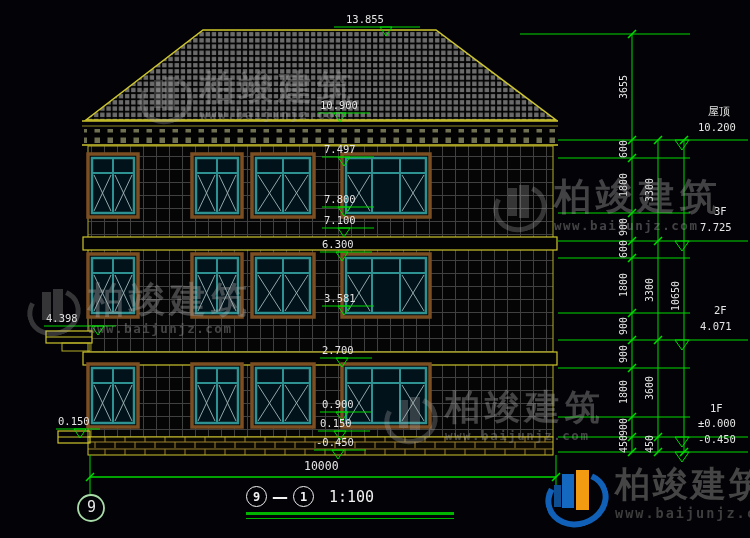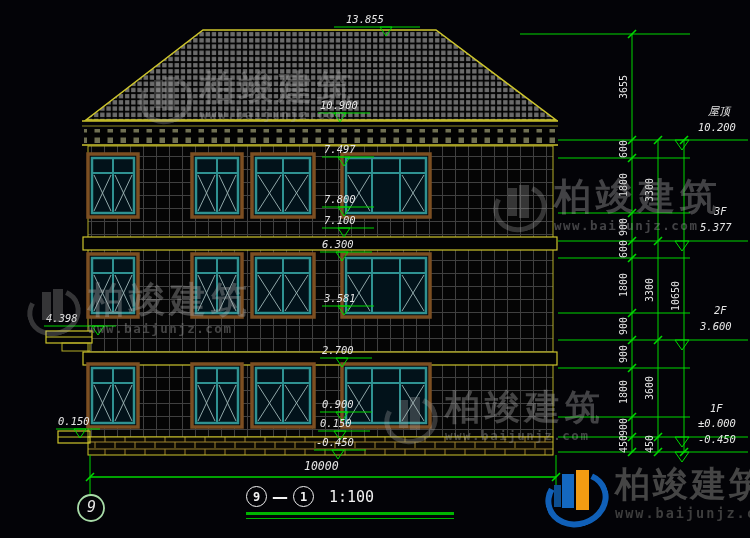--- a/index.html
+++ b/index.html
@@ -1,20 +1,20 @@
 <!DOCTYPE html>
 <html><head>
 <meta charset="utf-8">
 <style>
   html,body{margin:0;padding:0;background:#000;}
   #canvas{position:relative;width:750px;height:538px;background:#030307;overflow:hidden;
           font-family:"DejaVu Sans",sans-serif;}
   svg{position:absolute;left:0;top:0;}
   .t{position:absolute;font-family:"DejaVu Sans Mono",monospace;font-size:10.5px;color:#e6e6e6;
-     white-space:nowrap;line-height:1;font-style:italic;}
+     white-space:nowrap;line-height:1;}
   .tc{font-family:"DejaVu Sans",sans-serif;}
   .vt{position:absolute;width:56px;text-align:center;font-family:"DejaVu Sans Mono",monospace;
       font-size:10px;color:#e6e6e6;transform:rotate(-90deg);transform-origin:0 0;white-space:nowrap;line-height:1;}
   
   .title{position:absolute;left:246px;top:486px;display:flex;align-items:center;gap:5px;color:#f2f2f2;}
   .axis-circ{width:19px;height:19px;border:1.6px solid #f2f2f2;border-radius:50%;display:flex;
              align-items:center;justify-content:center;font-size:12px;font-weight:bold;
              font-family:"DejaVu Sans Mono",monospace;}
   .title-name{font-size:20px;font-weight:bold;letter-spacing:2px;}
   .title-scale{font-size:15px;margin-left:10px;font-family:"DejaVu Sans Mono",monospace;}
@@ -251,23 +251,23 @@
 <div class="t" style="left:322px;top:399px;">0.900</div>
 <div class="t" style="left:320px;top:418px;">0.150</div>
 <div class="t" style="left:316px;top:437px;">-0.450</div>
 
 <div class="t" style="left:46px;top:313px;">4.398</div>
 <div class="t" style="left:58px;top:416px;">0.150</div>
 
 <div class="t tc" style="left:708px;top:106px;font-size:11px;">屋顶</div>
 <div class="t" style="left:698px;top:122px;">10.200</div>
 <div class="t" style="left:714px;top:206px;">3F</div>
-<div class="t" style="left:700px;top:222px;">5.377</div>
+<div class="t" style="left:700px;top:222px;">7.725</div>
 <div class="t" style="left:714px;top:305px;">2F</div>
-<div class="t" style="left:700px;top:321px;">3.600</div>
+<div class="t" style="left:700px;top:321px;">4.071</div>
 <div class="t" style="left:710px;top:403px;text-align:right;">1F</div>
 <div class="t" style="left:698px;top:418px;">±0.000</div>
 <div class="t" style="left:698px;top:434px;">-0.450</div>
 
 <div class="vt" style="left:619px;top:115px;">3655</div>
 <div class="vt" style="left:619px;top:177px;">600</div>
 <div class="vt" style="left:619px;top:213px;">1800</div>
 <div class="vt" style="left:619px;top:255px;">900</div>
 <div class="vt" style="left:619px;top:277px;">600</div>
 <div class="vt" style="left:619px;top:313px;">1800</div>

